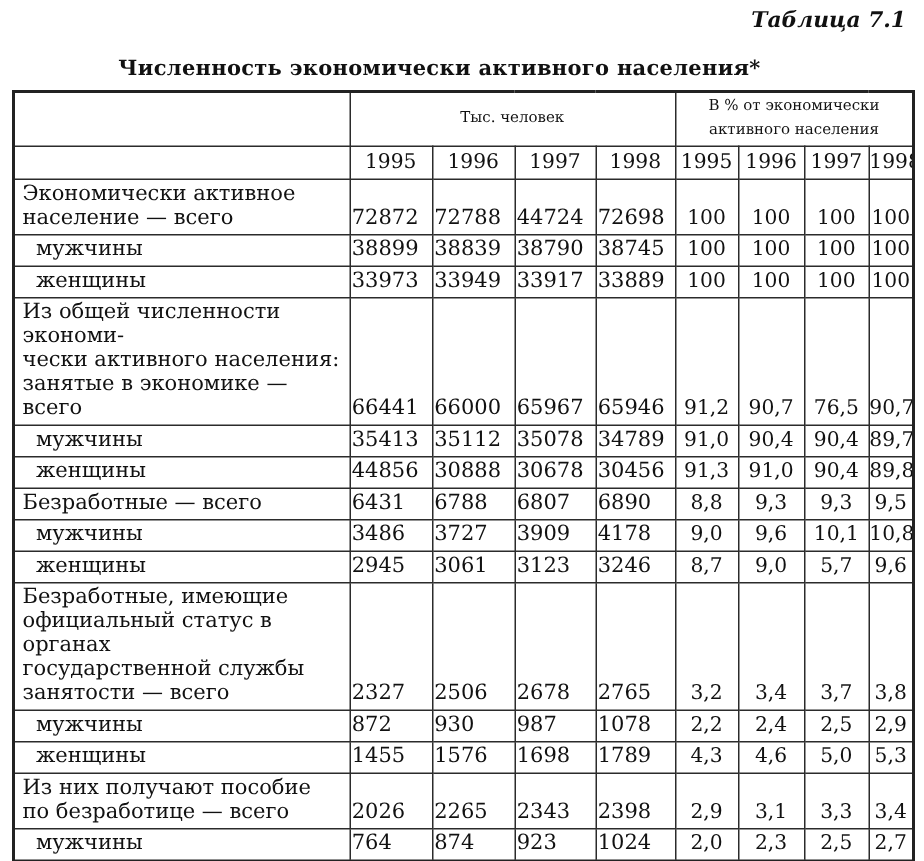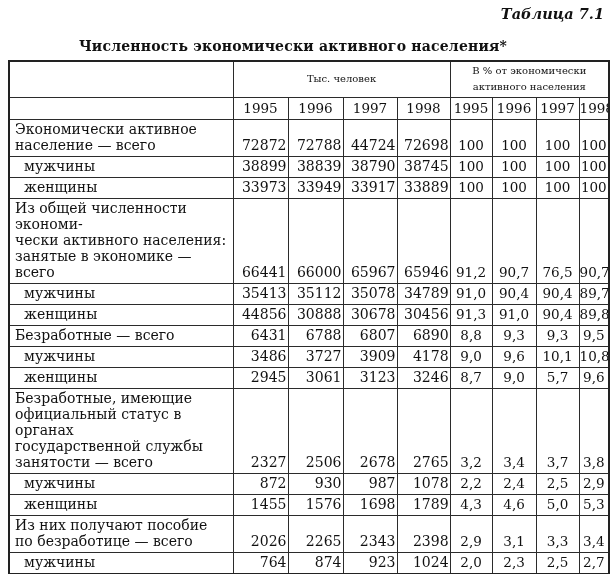--- a/index.html
+++ b/index.html
@@ -53,21 +53,21 @@
   td.lbl {
     text-align: left;
     font-size: 14px;
     line-height: 16px;
     padding: 1px 2px 3px 5px;
     white-space: pre-line;
     vertical-align: bottom;
   }
   td.ind { padding-left: 14px; }
   td.num {
-    text-align: right;
+    text-align: left;
     font-size: 14px;
     line-height: 16px;
     vertical-align: bottom;
     padding: 1px 1px 3px;
   }
   td.pct {
     text-align: center;
     font-size: 13.5px;
     line-height: 16px;
     vertical-align: bottom;

